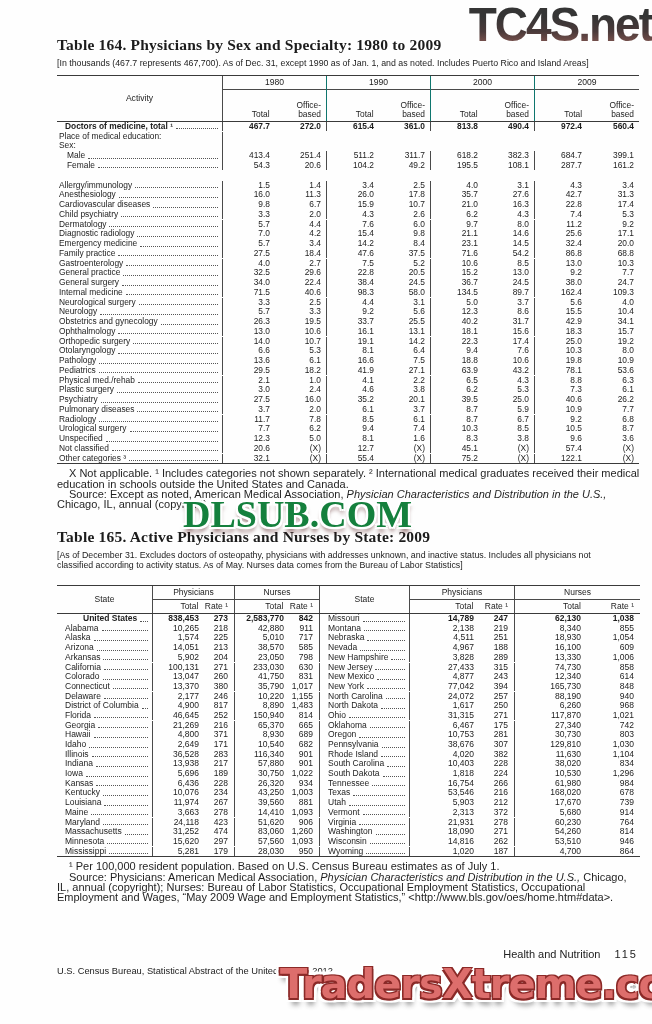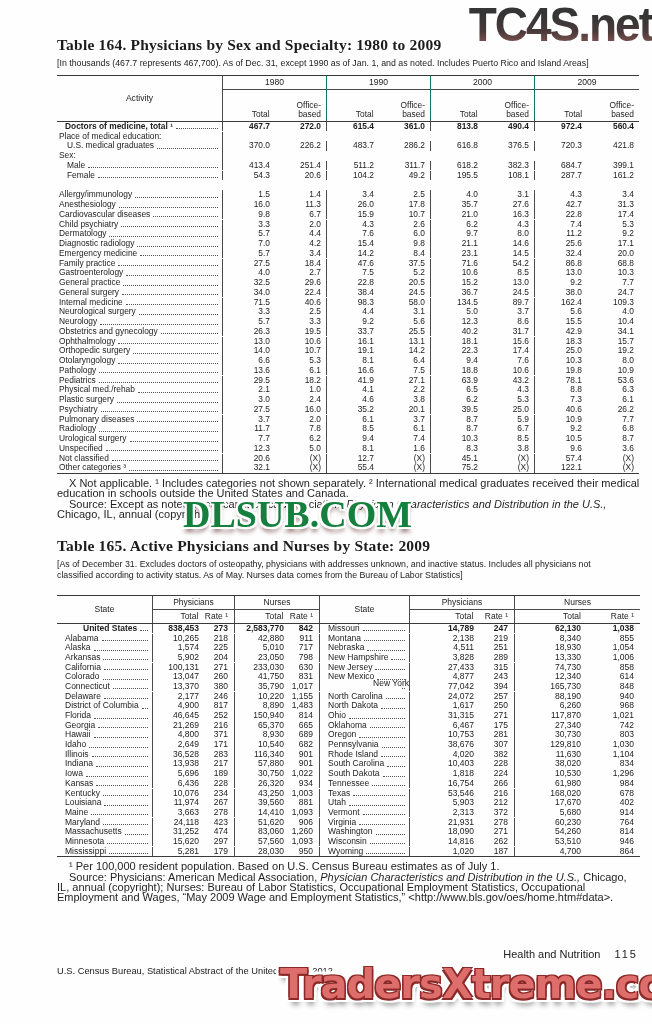--- a/index.html
+++ b/index.html
@@ -158,34 +158,20 @@
             <div class="v164"></div>
             <div class="v164 sep"></div>
             <div class="v164"></div>
             <div class="v164 sep"></div>
             <div class="v164"></div>
             <div class="v164 sep"></div>
             <div class="v164"></div>
             <div class="v164"></div>
           </div>
           <div class="r164">
-            <div class="lab164 ind1">
-              <span class="lt">U.S. medical graduates</span>
-              <div class="leaders"></div>
-            </div>
-            <div class="v164">370.0</div>
-            <div class="v164 sep">226.2</div>
-            <div class="v164">483.7</div>
-            <div class="v164 sep">286.2</div>
-            <div class="v164">616.8</div>
-            <div class="v164 sep">376.5</div>
-            <div class="v164">720.3</div>
-            <div class="v164">421.8</div>
-          </div>
-          <div class="r164">
             <div class="lab164">
               <span class="lt">Sex:</span>
             </div>
             <div class="v164"></div>
             <div class="v164 sep"></div>
             <div class="v164"></div>
             <div class="v164 sep"></div>
             <div class="v164"></div>
             <div class="v164 sep"></div>
             <div class="v164"></div>
@@ -730,20 +716,38 @@
               <span class="lt">Nebraska</span>
               <div class="leaders"></div>
             </div>
             <div class="v" style="width: 70px;">4,511</div>
             <div class="v sep" style="width: 35px;">251</div>
             <div class="v" style="width: 72px;">18,930</div>
             <div class="v" style="width: 53px;">1,054</div>
           </div>
           <div class="r165">
             <div class="st" style="width: 96px;">
+              <span class="lt">Arizona</span>
+              <div class="leaders"></div>
+            </div>
+            <div class="v" style="width: 52px;">14,051</div>
+            <div class="v sep" style="width: 30px;">213</div>
+            <div class="v" style="width: 55px;">38,570</div>
+            <div class="v sep" style="width: 30px;">585</div>
+            <div class="st" style="width: 90px;">
+              <span class="lt">Nevada</span>
+              <div class="leaders"></div>
+            </div>
+            <div class="v" style="width: 70px;">4,967</div>
+            <div class="v sep" style="width: 35px;">188</div>
+            <div class="v" style="width: 72px;">16,100</div>
+            <div class="v" style="width: 53px;">609</div>
+          </div>
+          <div class="r165">
+            <div class="st" style="width: 96px;">
               <span class="lt">Arkansas</span>
               <div class="leaders"></div>
             </div>
             <div class="v" style="width: 52px;">5,902</div>
             <div class="v sep" style="width: 30px;">204</div>
             <div class="v" style="width: 55px;">23,050</div>
             <div class="v sep" style="width: 30px;">798</div>
             <div class="st" style="width: 90px;">
               <span class="lt">New Hampshire</span>
               <div class="leaders"></div>
@@ -791,21 +795,21 @@
           </div>
           <div class="r165">
             <div class="st" style="width: 96px;">
               <span class="lt">Connecticut</span>
               <div class="leaders"></div>
             </div>
             <div class="v" style="width: 52px;">13,370</div>
             <div class="v sep" style="width: 30px;">380</div>
             <div class="v" style="width: 55px;">35,790</div>
             <div class="v sep" style="width: 30px;">1,017</div>
-            <div class="st" style="width: 90px; flex-direction: column;">
+            <div class="st" style="width: 90px;">
               <span class="lt">New York</span>
               <div class="leaders"></div>
             </div>
             <div class="v" style="width: 70px;">77,042</div>
             <div class="v sep" style="width: 35px;">394</div>
             <div class="v" style="width: 72px;">165,730</div>
             <div class="v" style="width: 53px;">848</div>
           </div>
           <div class="r165">
             <div class="st" style="width: 96px;">
@@ -1014,21 +1018,21 @@
             <div class="v sep" style="width: 30px;">267</div>
             <div class="v" style="width: 55px;">39,560</div>
             <div class="v sep" style="width: 30px;">881</div>
             <div class="st" style="width: 90px;">
               <span class="lt">Utah</span>
               <div class="leaders"></div>
             </div>
             <div class="v" style="width: 70px;">5,903</div>
             <div class="v sep" style="width: 35px;">212</div>
             <div class="v" style="width: 72px;">17,670</div>
-            <div class="v" style="width: 53px;">402</div>
+            <div class="v" style="width: 53px;">739</div>
           </div>
           <div class="r165">
             <div class="st" style="width: 96px;">
               <span class="lt">Maine</span>
               <div class="leaders"></div>
             </div>
             <div class="v" style="width: 52px;">3,663</div>
             <div class="v sep" style="width: 30px;">278</div>
             <div class="v" style="width: 55px;">14,410</div>
             <div class="v sep" style="width: 30px;">1,093</div>

